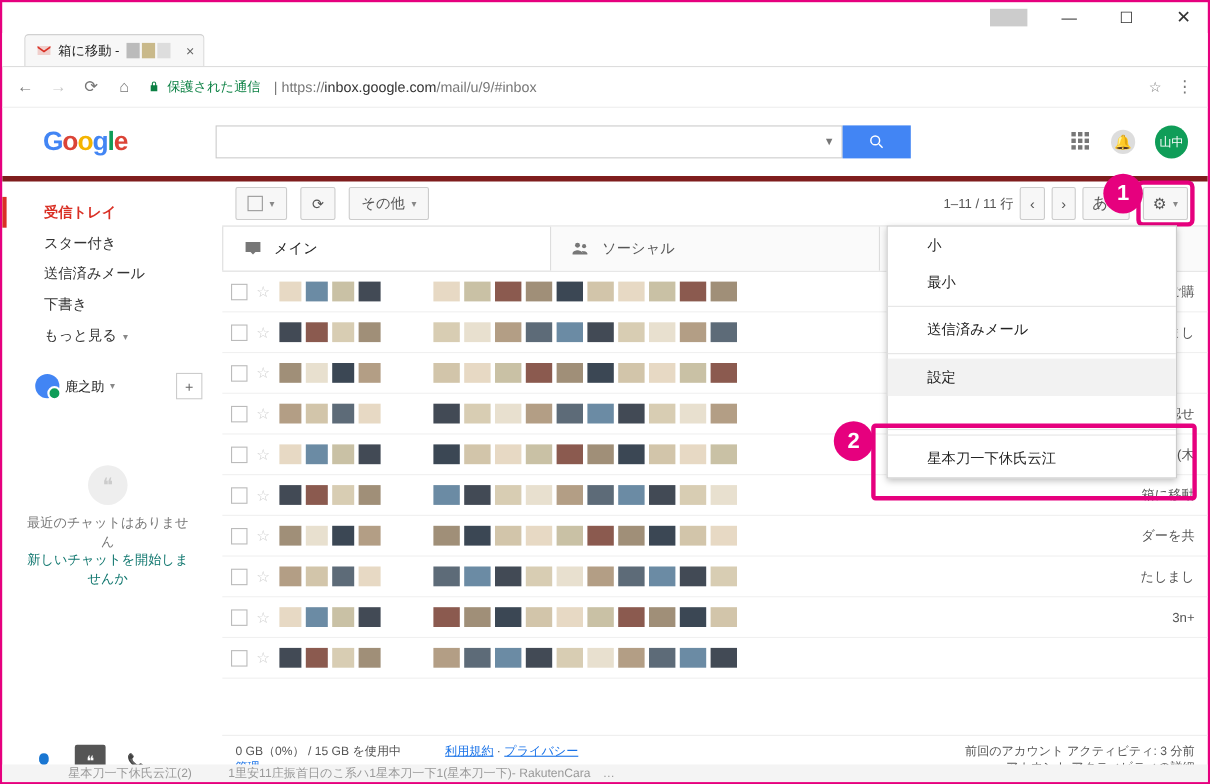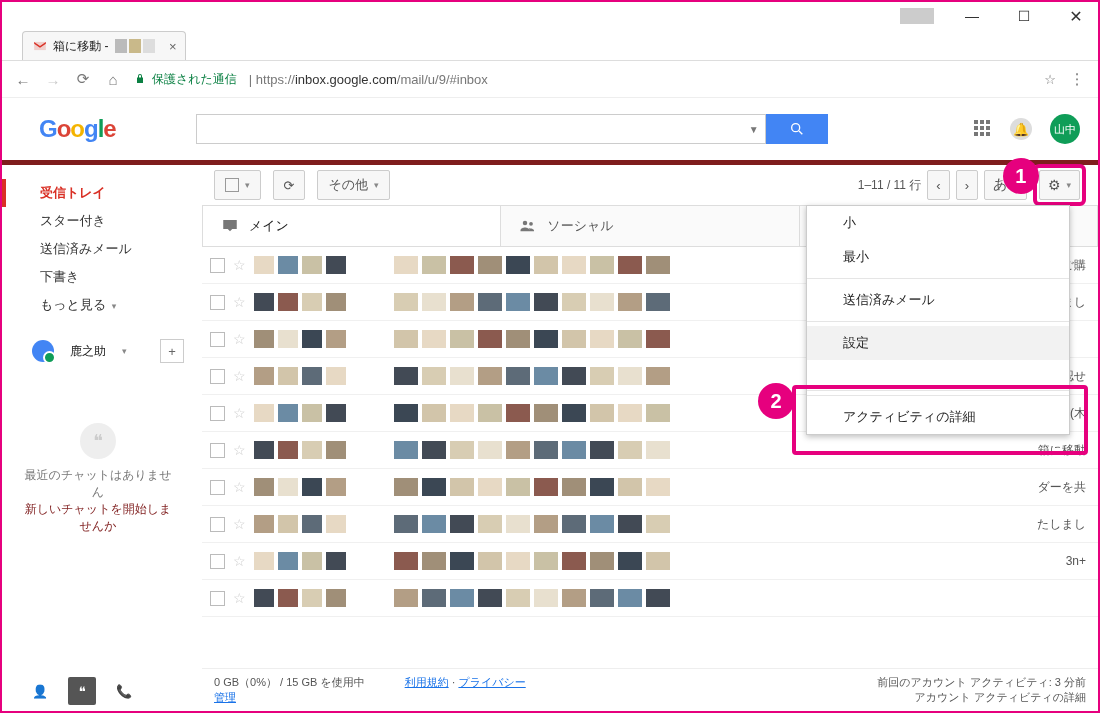--- a/index.html
+++ b/index.html
@@ -40,29 +40,29 @@
 .bodyrow{flex:1;display:flex;min-height:0}
 .sidebar{width:200px;flex-shrink:0;display:flex;flex-direction:column;padding:12px 8px 0 0;box-sizing:border-box}
 .gmailword{color:#d93025;font-size:19px;padding:2px 0 14px 38px}
 .gmailword .caret{color:#999;font-size:9px;margin-left:2px;vertical-align:middle}
 .compose{margin-left:38px;width:120px;height:30px;background:#d93025;color:#fff;font-weight:700;border:none;border-radius:2px}
 .navlist{margin-top:2px}
 .navlist div{padding:5px 0 5px 38px;font-size:13px;color:#333}
 .navlist .sel{color:#d93025;font-weight:700;border-left:4px solid #d93025;padding-left:34px}
 .morelink{color:#333}
 .morelink .caret{font-size:9px;color:#888;margin-left:2px}
-.hangout{margin:20px 0 0 30px;display:flex;align-items:center;gap:16px}
+.hangout{margin:20px 0 0 30px;display:flex;align-items:center;gap:5px}
 .hdot{position:relative}
 .hdot .circ{width:22px;height:22px;border-radius:50%;background:#4285F4}
 .hdot .on{position:absolute;right:-2px;bottom:-2px;width:9px;height:9px;border-radius:50%;background:#0F9D58;border:2px solid #fff}
 .hangout .name{font-size:12px}
 .hangout .plus{margin-left:auto;margin-right:10px;border:1px solid #ccc;width:22px;height:22px;display:flex;align-items:center;justify-content:center;color:#666}
 .chatempty{margin-top:60px;text-align:center;color:#777;font-size:12px;padding:0 20px}
 .chatempty .quote{width:36px;height:36px;border-radius:50%;background:#eee;color:#ccc;font-size:18px;display:inline-flex;align-items:center;justify-content:center;margin-bottom:8px}
-.chatempty .link{color:#7f1d1d}
+.chatempty .link{color:#0f766e}
 .sidefoot{margin-top:auto;display:flex;align-items:center;height:40px;padding-left:30px;gap:20px;color:#666}
 .sidefoot .sel{background:#555;color:#fff;width:28px;height:28px;display:flex;align-items:center;justify-content:center;border-radius:2px}
 
 .main{flex:1;display:flex;flex-direction:column;min-width:0;position:relative}
 .toolbar{height:40px;display:flex;align-items:center;gap:12px;padding:0 12px}
 .btn{height:28px;border:1px solid #ccc;border-radius:2px;background:#f7f7f7;display:flex;align-items:center;padding:0 10px;font-size:13px;color:#555;gap:6px}
 .btn .caret{font-size:9px;color:#888}
 .pager{margin-left:auto;display:flex;align-items:center;gap:6px;font-size:12px;color:#555}
 .pager .btn{padding:0 8px}
 .lang{font-size:14px}
@@ -515,22 +515,23 @@
       <div class="menu">
         <div class="item">小</div>
         <div class="item">最小</div>
         <div class="sep"></div>
         <div class="item">送信済みメール</div>
         <div class="sep"></div>
         <div class="item hl" id="settings-item">設定</div>
         <div class="item" style="height:10px"></div>
         <div class="sep"></div>
         <div class="sep"></div>
-        <div class="item">アクティビティの詳細</div>
+        <div class="item">星本刀一下休氏云江</div>
       </div>
       <div class="settings-hl" id="hl2" style="left: 590px; top: 220px; width: 288px; height: 62px;">
         <div class="callout c2">2</div>
       </div>
 
     </div>
   </div>
 
+  <div class="cutoff">星本刀一下休氏云江(2)　　　1里安11庄振首日のこ系ハ1星本刀一下1(星本刀一下)- RakutenCara　…</div>
 </div>
 
 </body></html>

